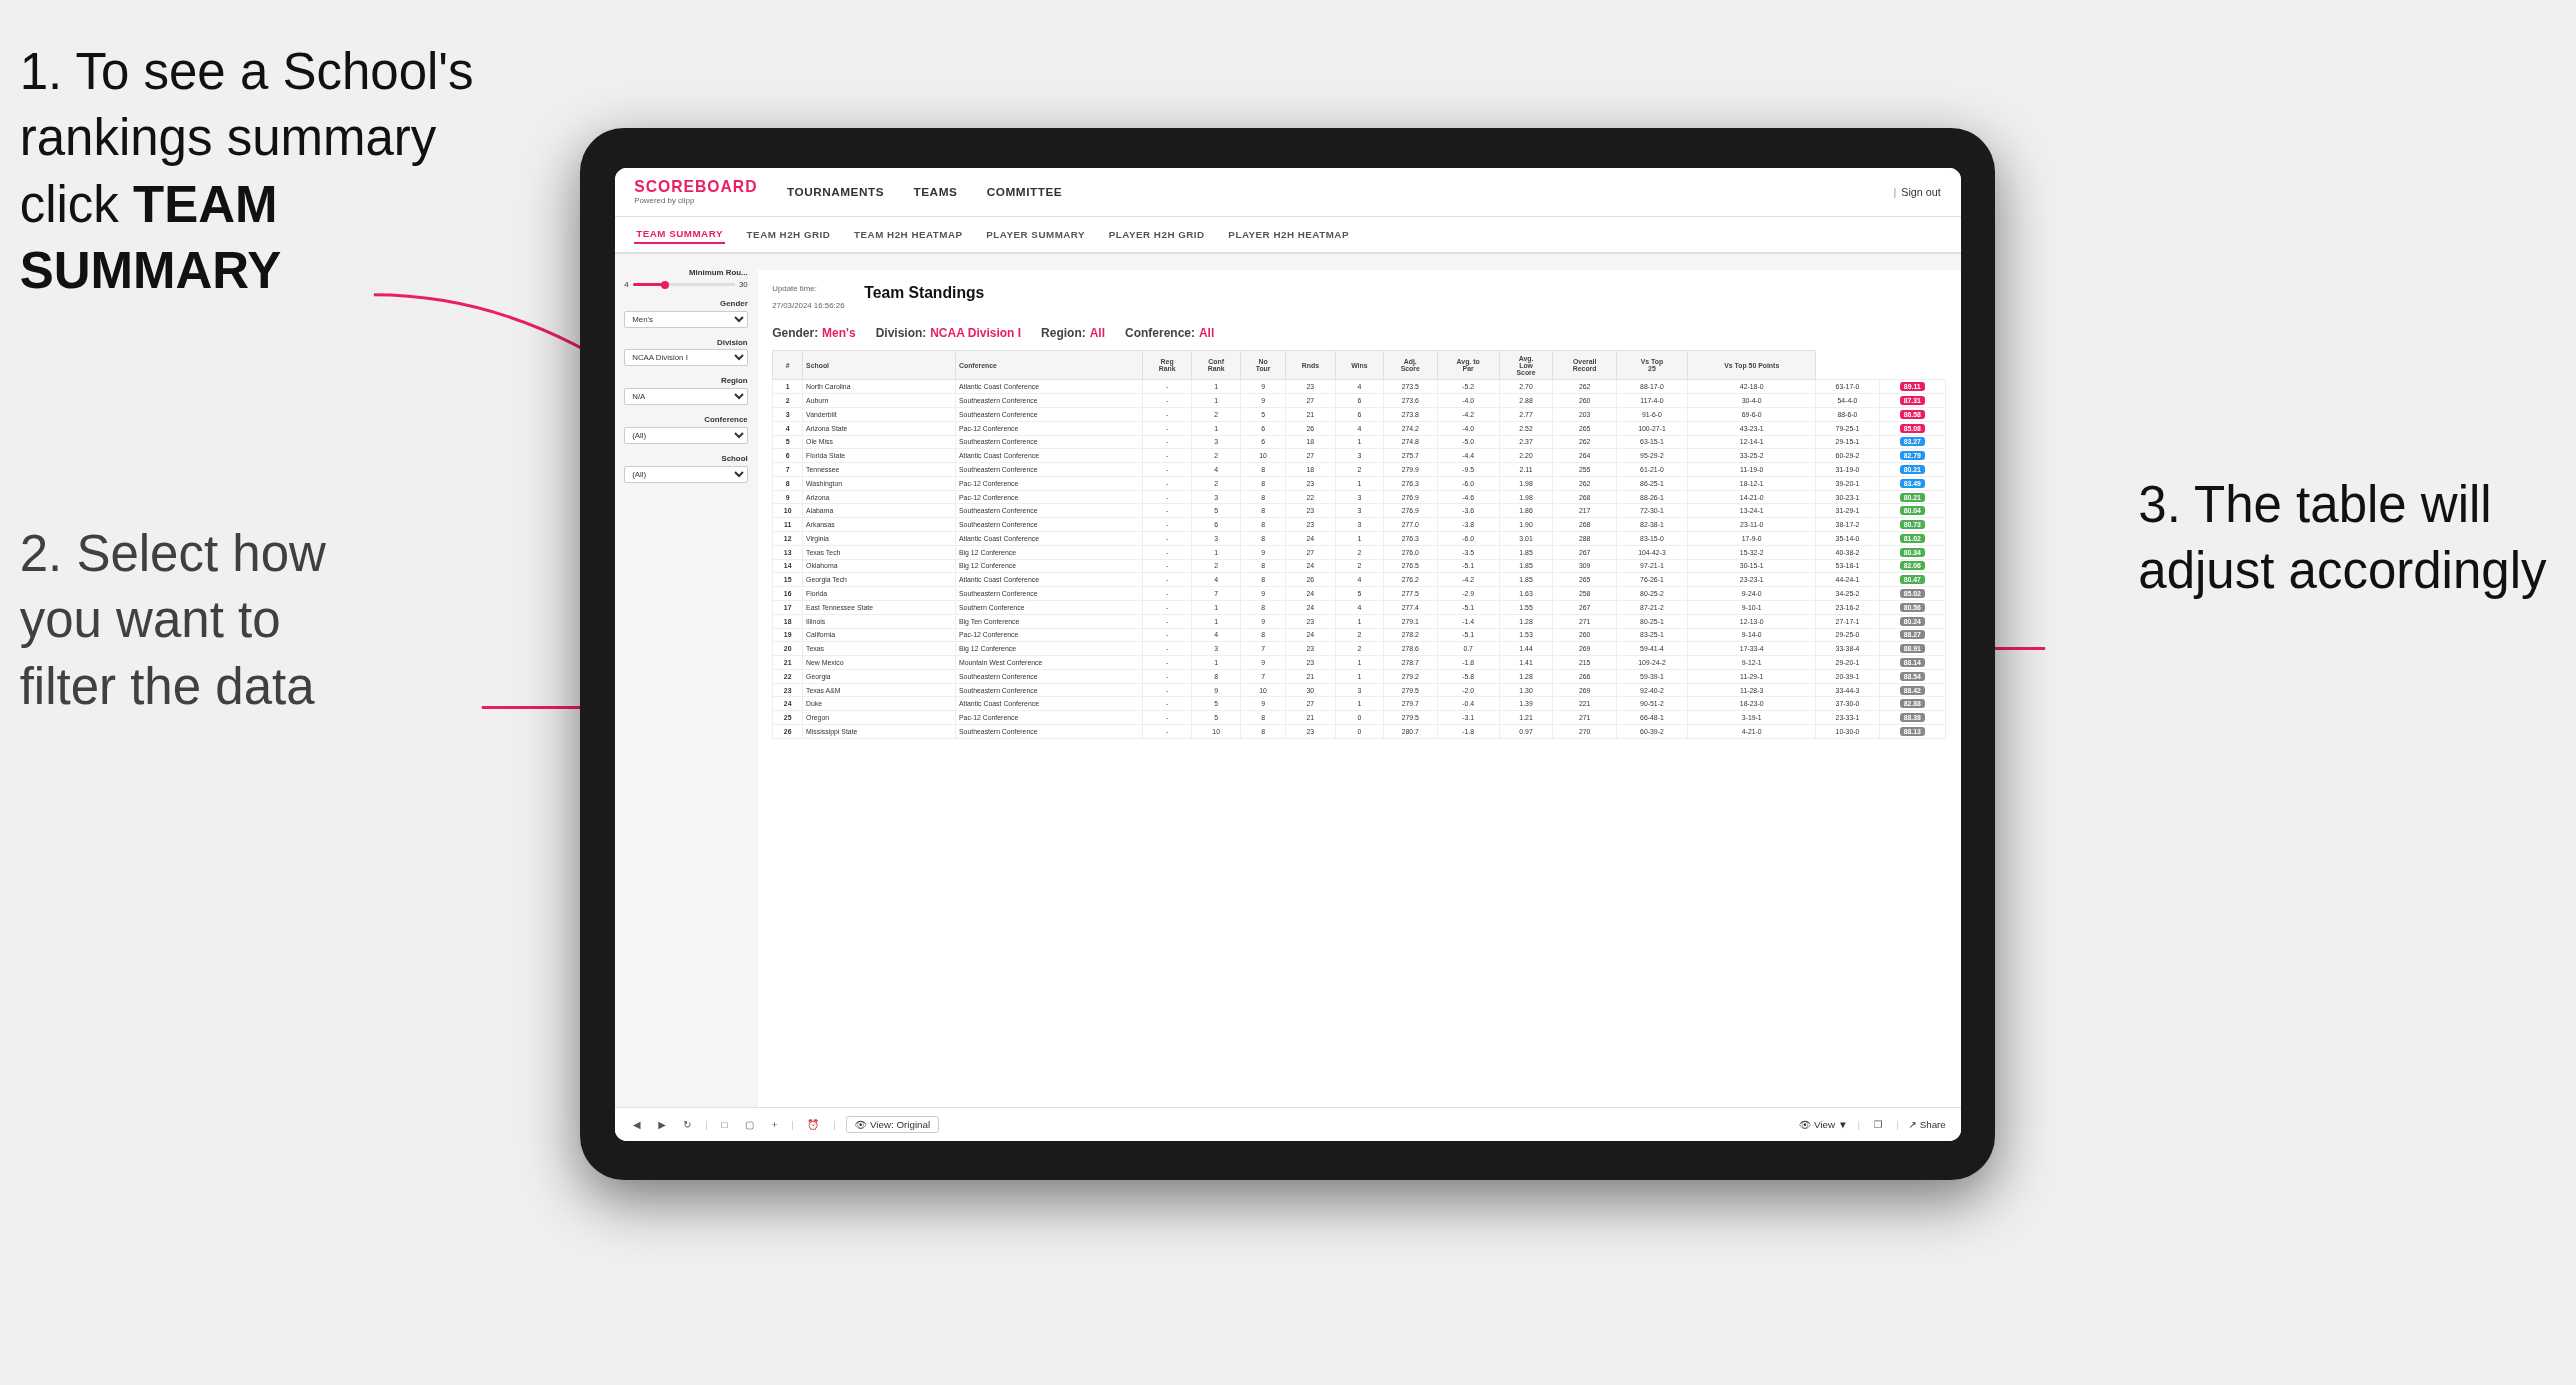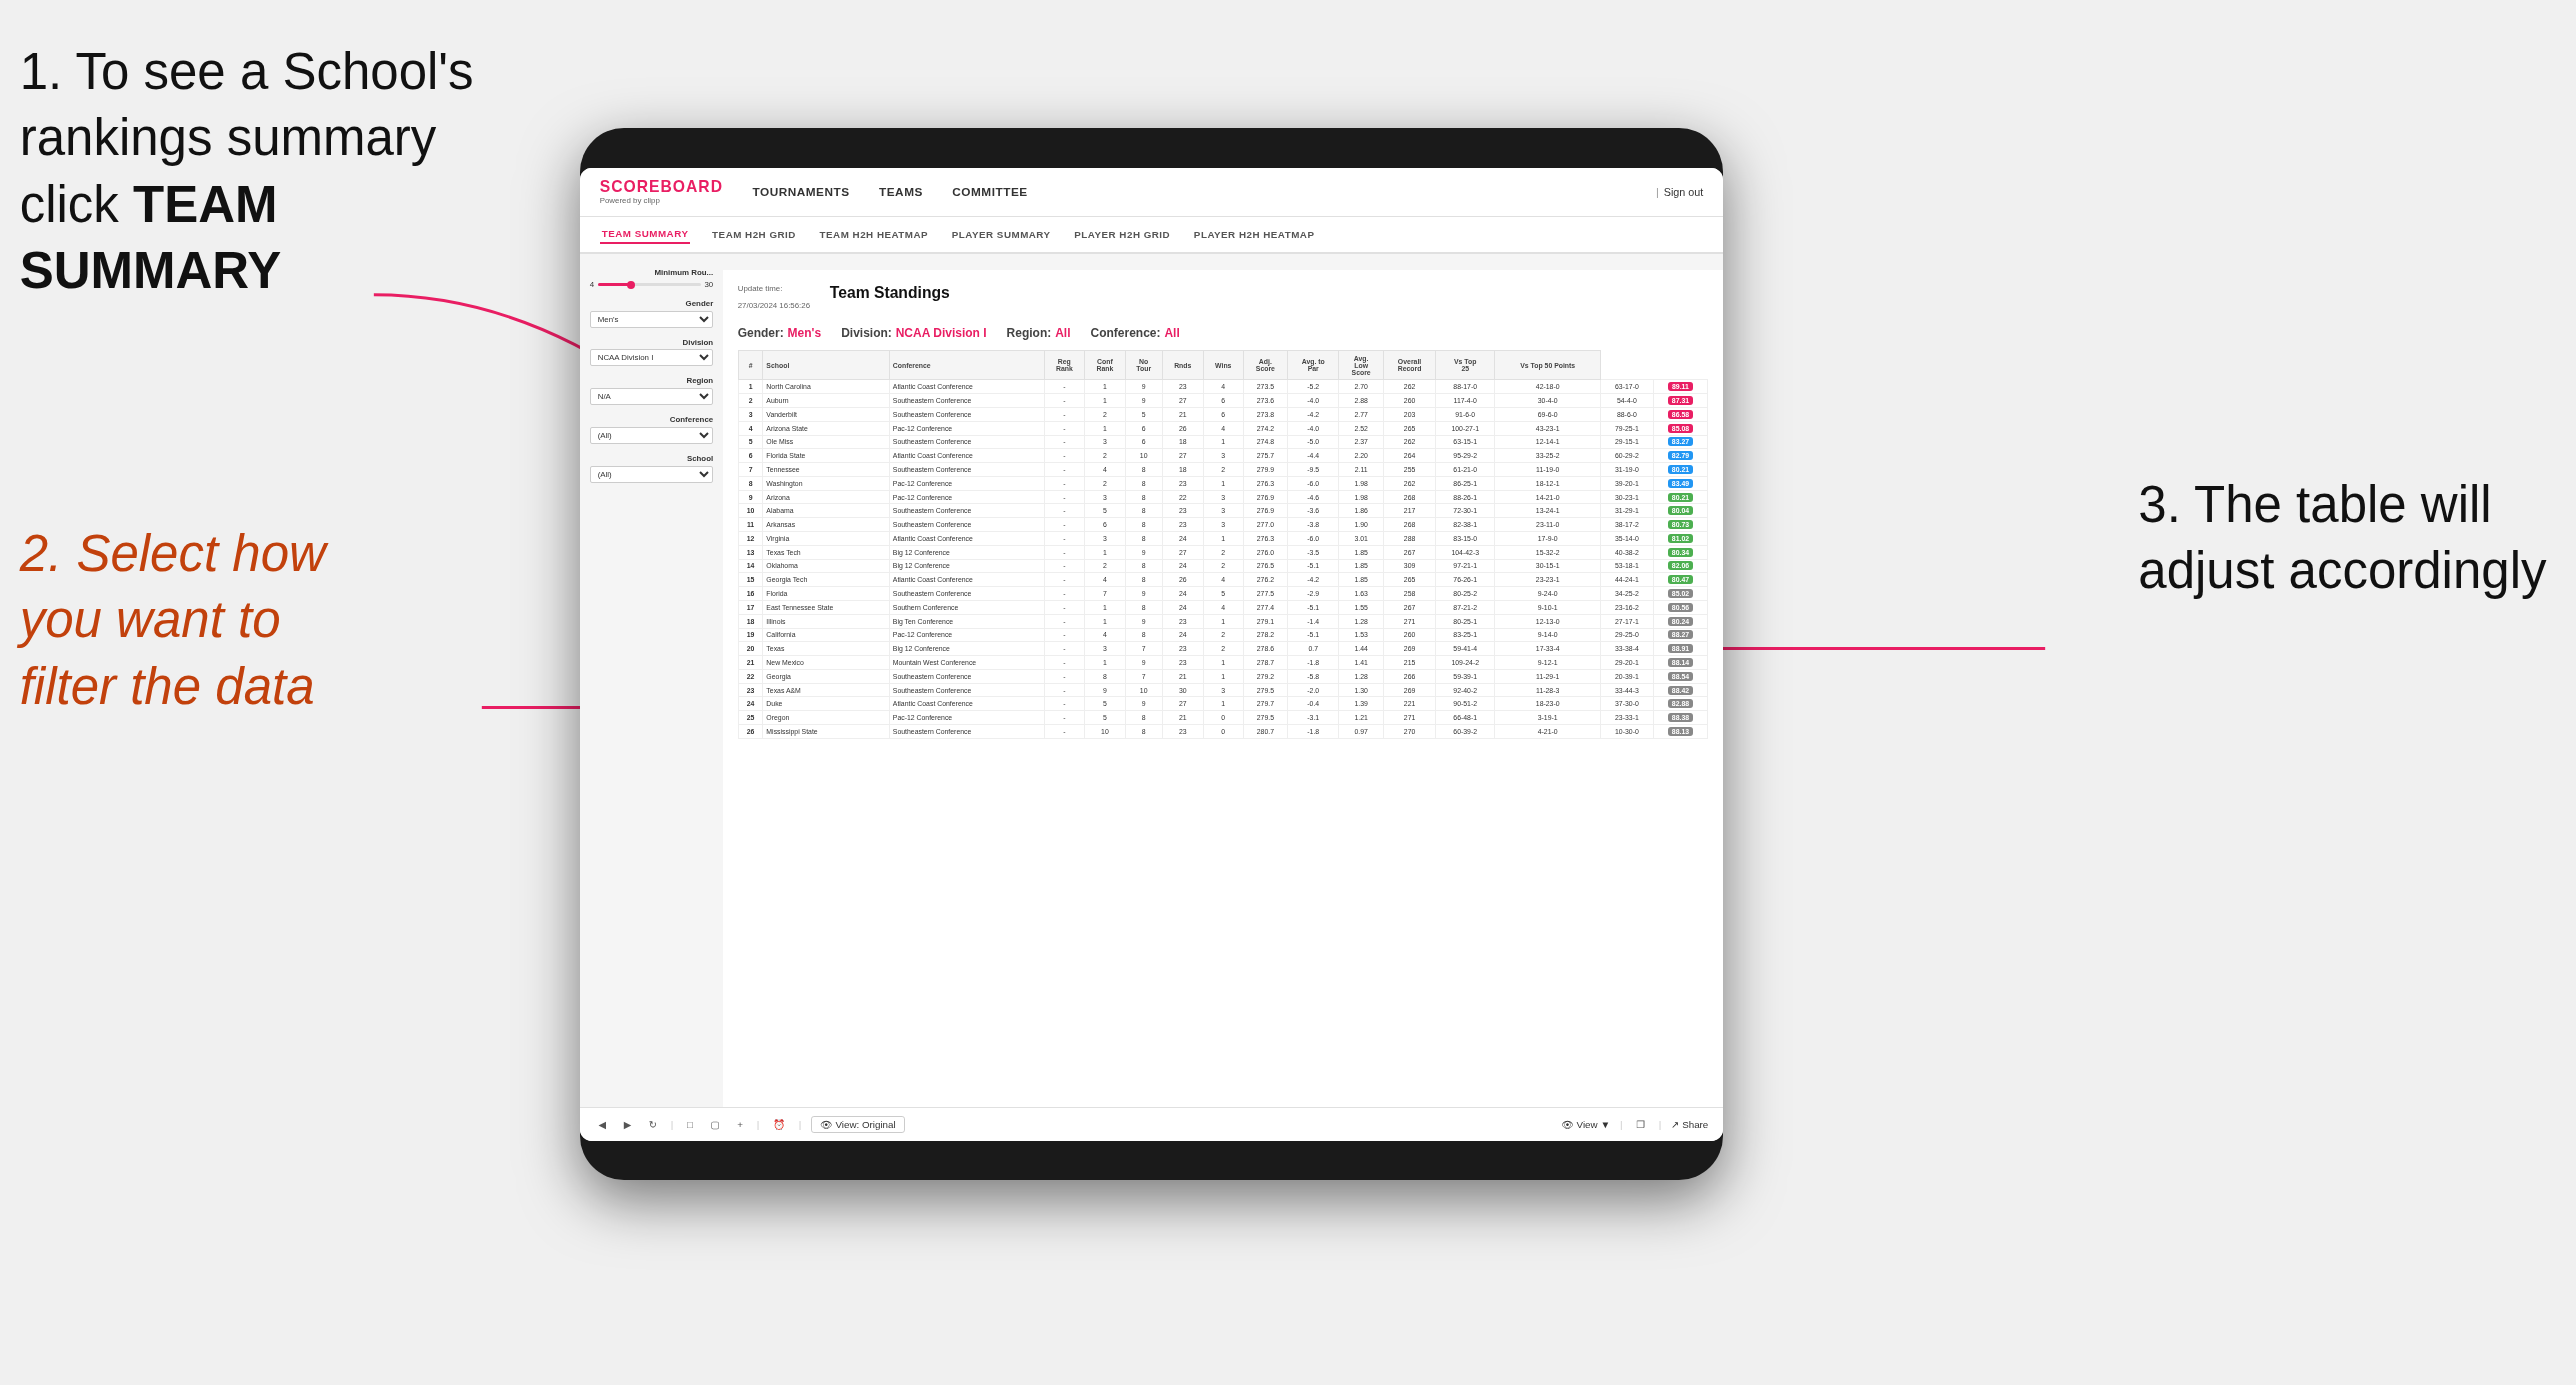--- a/index.html
+++ b/index.html
@@ -23,23 +23,22 @@
       max-width: 511px;
     }
     .instruction-1 strong { font-weight: 900; }
 
     .instruction-2 {
       position: absolute;
       top: 521px;
       left: 19.7px;
       font-size: 51px;
       line-height: 1.3;
-      color: #c2410c;
+      color: #404040;
       max-width: 472px;
-      font-style: italic;
     }
 
     
     .instruction-3 {
       position: absolute;
       top: 472px;
       right: 29.5px;
       font-size: 51px;
       line-height: 1.3;
       color: #111;
@@ -68,21 +67,21 @@
       right: 521px;
       width: 344px;
       height: 79px;
     }
 
     
     .tablet {
       position: absolute;
       top: 128px;
       left: 580px;
-      width: 1143px;
+      width: 1415px;
       height: 1052px;
       background: #1a1a1a;
       border-radius: 44px;
       box-shadow: 0 19.7px 59px rgba(0,0,0,0.5);
       display: flex;
       align-items: center;
       justify-content: center;
     }
     .tablet-screen {
       width: 1346px;

